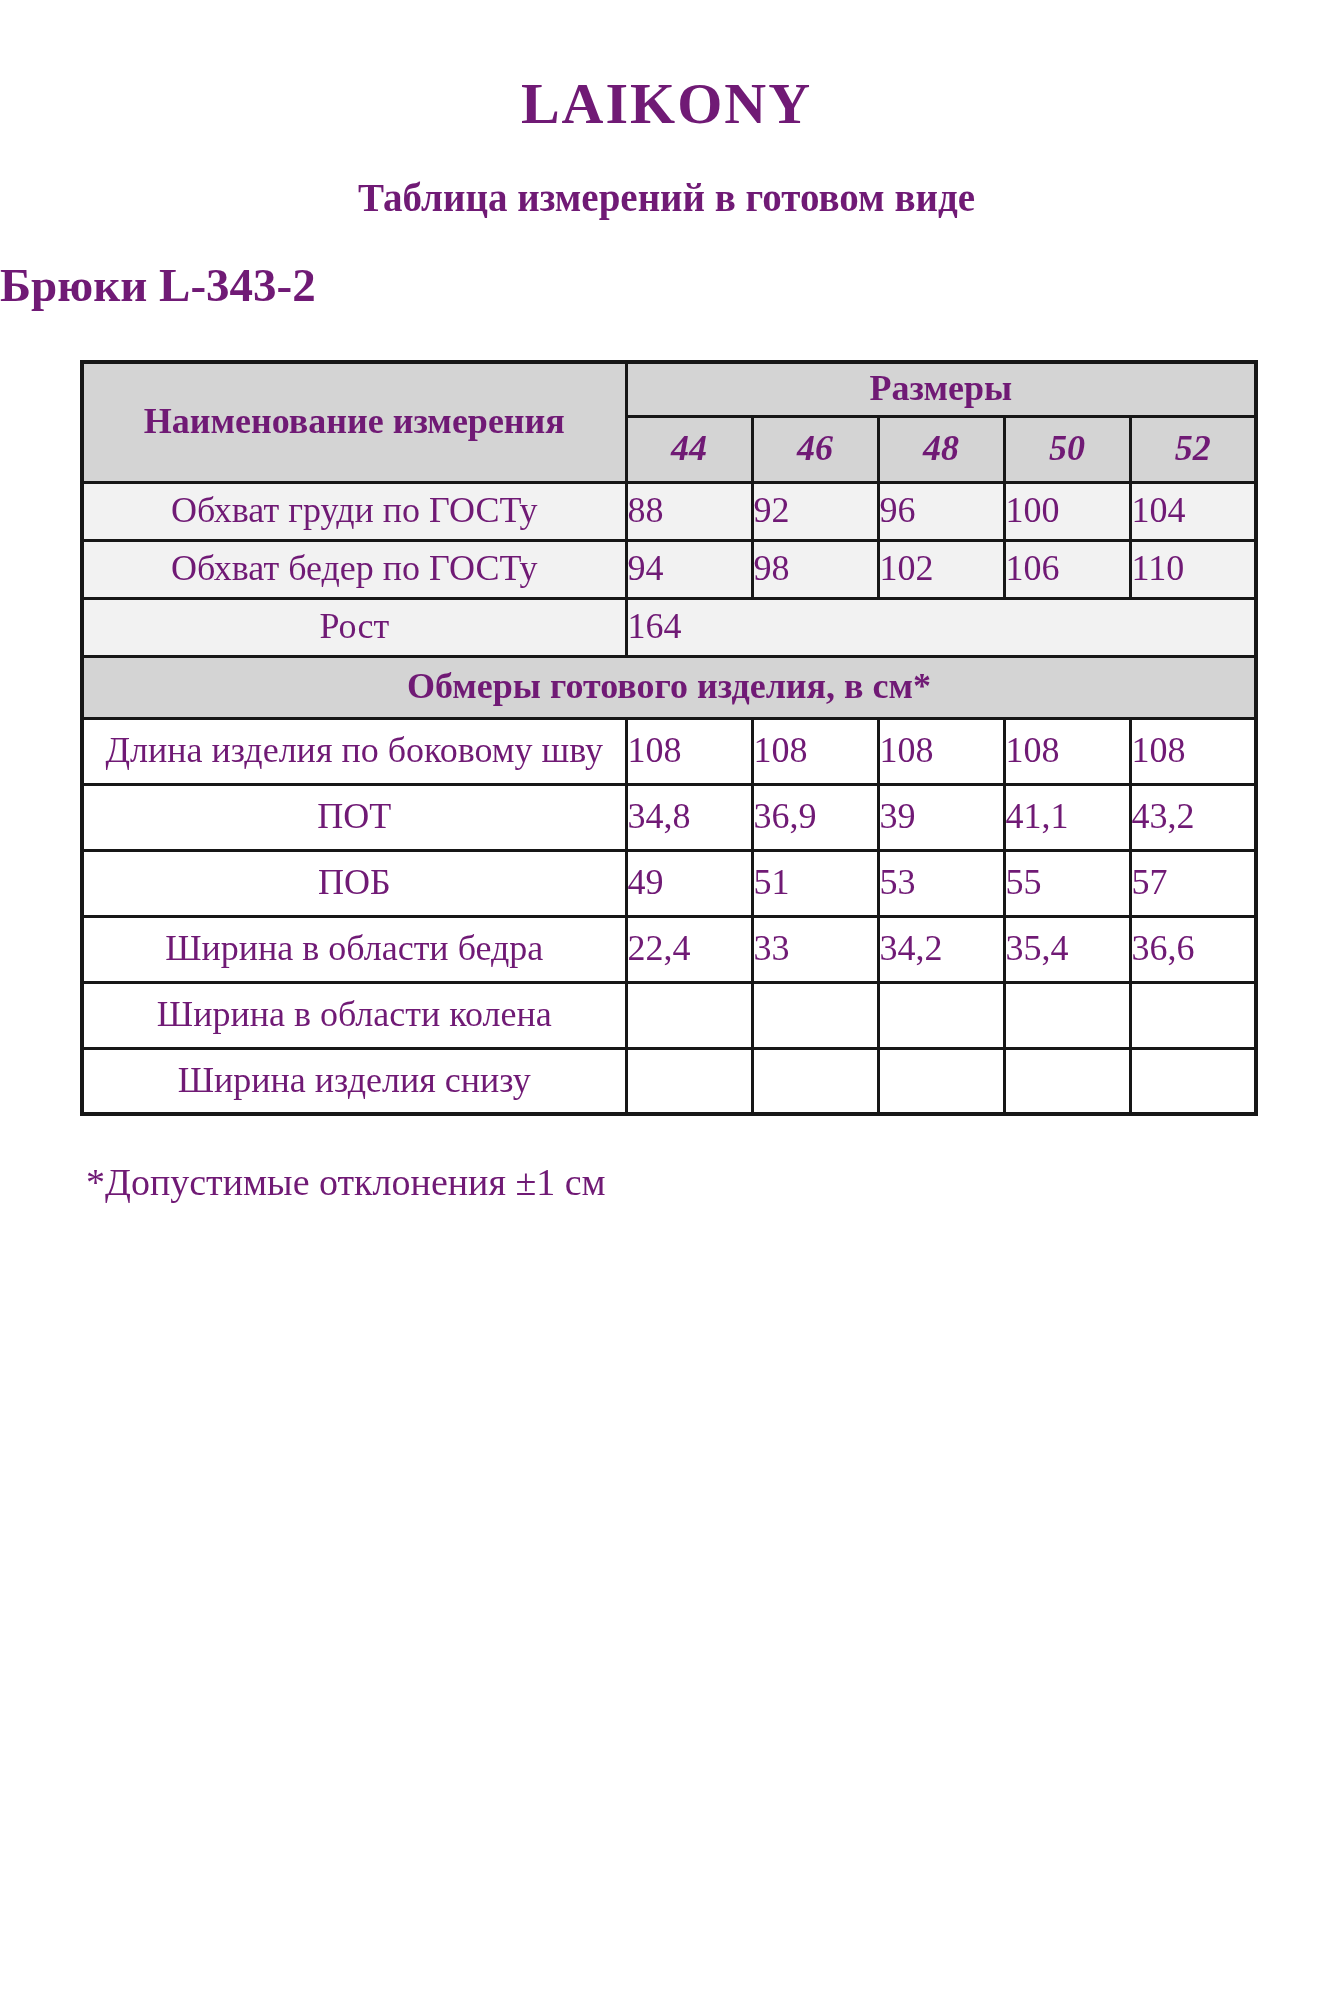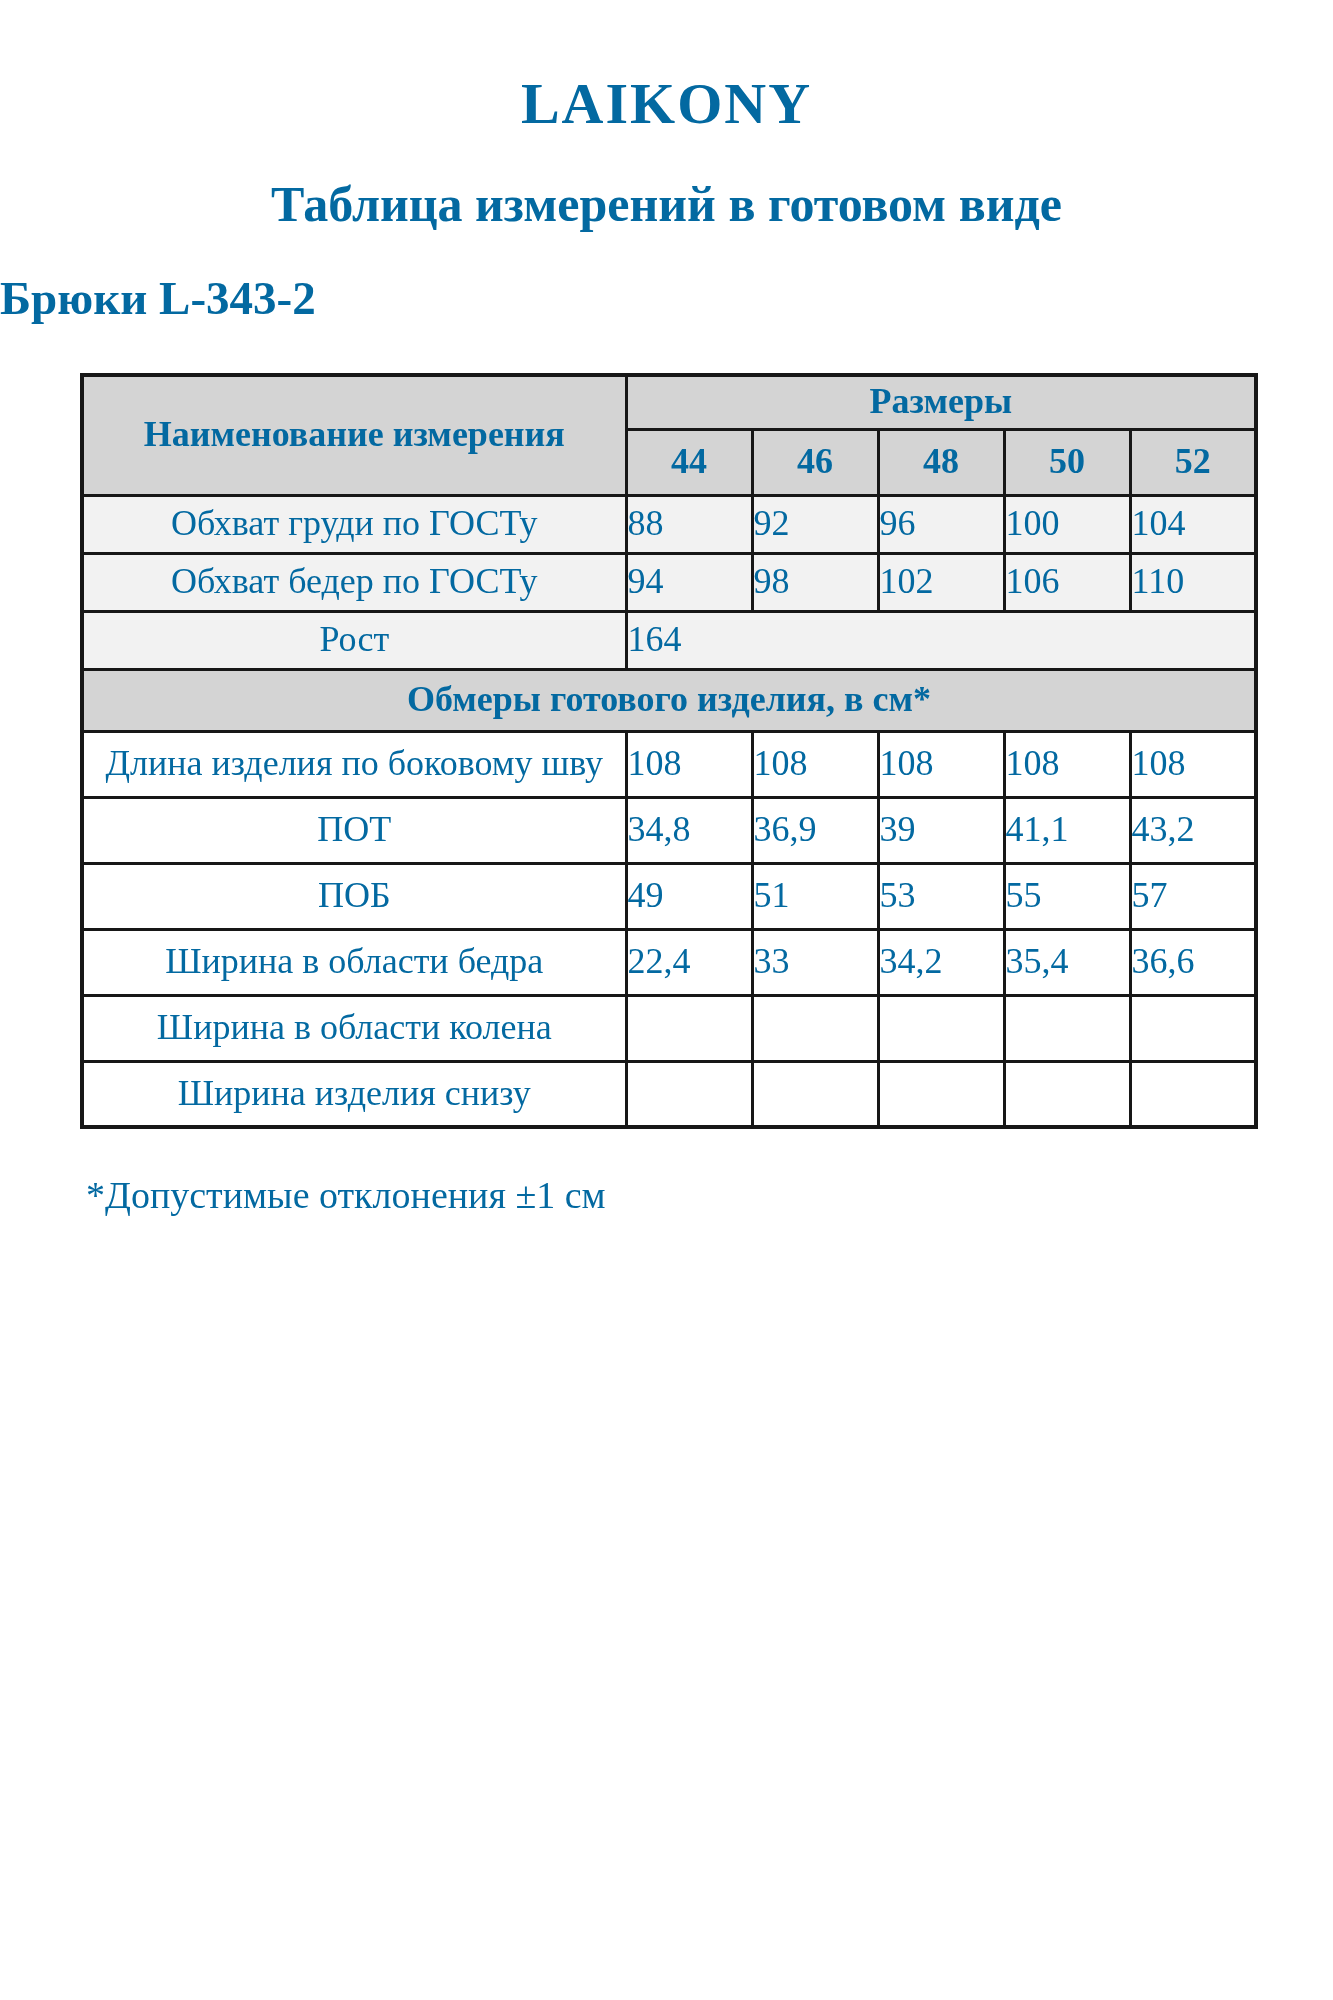--- a/index.html
+++ b/index.html
@@ -6,35 +6,35 @@
     margin: 0;
     padding: 0;
     background: #ffffff;
   }
   .page {
     position: relative;
     width: 1333px;
     height: 2000px;
     background: #ffffff;
     font-family: "Liberation Serif", serif;
-    color: #0369a1;
+    color: #701a75;
     overflow: hidden;
   }
   .brand-title {
     margin: 0;
     padding-top: 70px;
     text-align: center;
     font-size: 58px;
     font-weight: 700;
     letter-spacing: 2px;
   }
   .subtitle {
     margin: 38px 0 0 0;
     text-align: center;
-    font-size: 50px;
+    font-size: 39px;
     font-weight: 700;
   }
   .product-title {
     margin: 38px 0 0 0;
     text-align: left;
     font-size: 47px;
     font-weight: 700;
   }
   table.size-table {
     border-collapse: collapse;
@@ -49,21 +49,21 @@
     vertical-align: middle;
     font-size: 36px;
     line-height: 1.1;
     padding: 0;
     overflow: hidden;
   }
   col.c-name { width: 544px; }
   col.c-size { width: 126px; }
 
   tr.hrow1 { height: 54px; }
-  tr.hrow2 { height: 66px; }
+  tr.hrow2 { height: 66px; font-style: italic; }
   tr.gost  { height: 58px; }
   tr.section-row { height: 62px; }
   tr.meas  { height: 66px; }
 
   .hdr {
     background: #d4d4d4;
     font-weight: 700;
     text-align: center;
   }
   th.name-hdr { font-size: 37px; }

